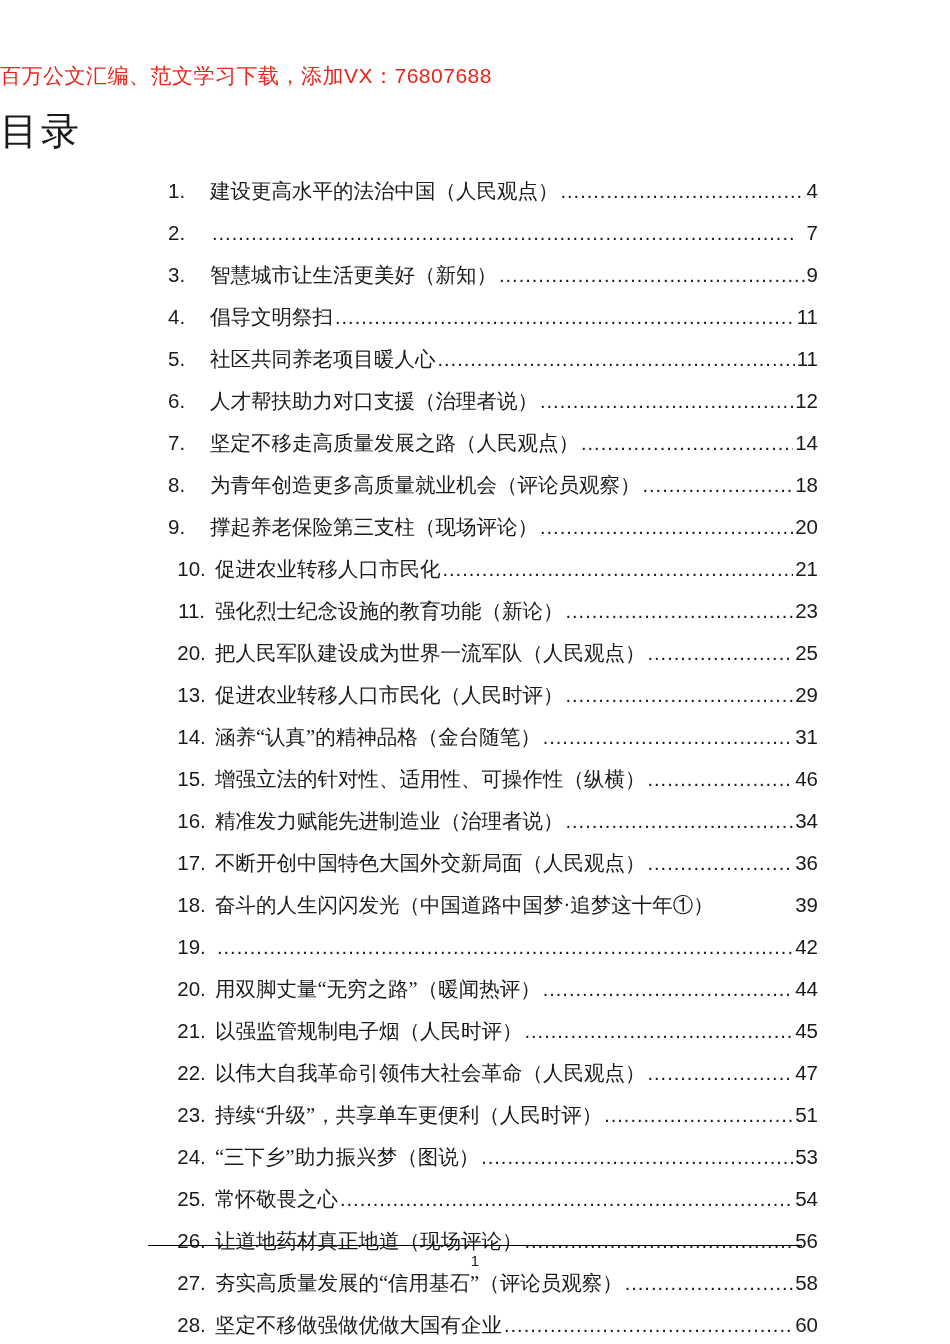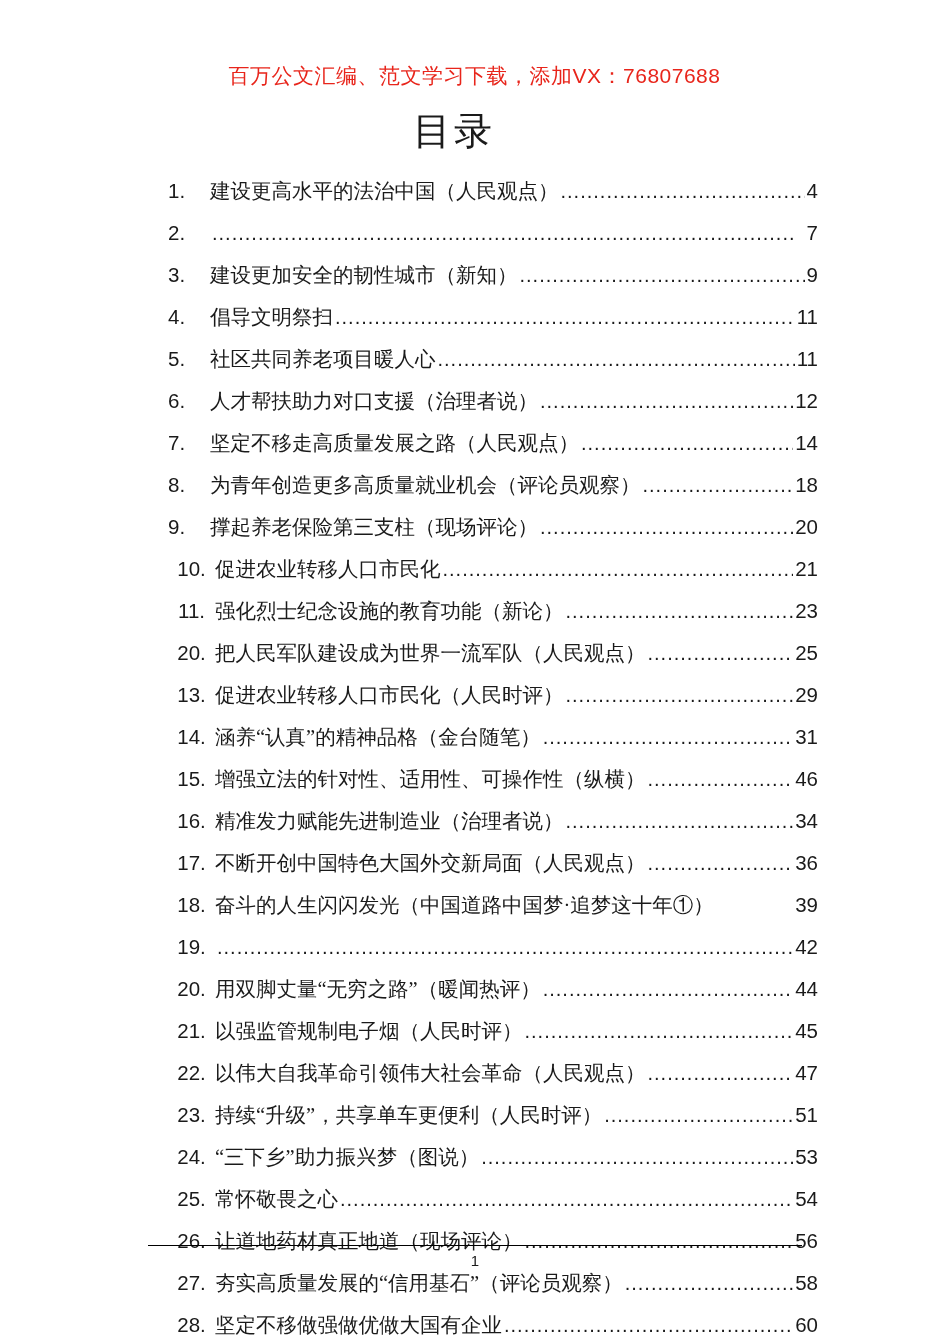--- a/index.html
+++ b/index.html
@@ -17,33 +17,32 @@
     margin: 0 auto;
     background: #ffffff;
     box-sizing: border-box;
     overflow: hidden;
   }
   .banner {
     position: absolute;
     top: 62px;
     left: 0;
     width: 949px;
-    text-align: center;
+    text-align: left;
     color: #e8251b;
     font-size: 21px;
     font-family: "Liberation Sans", sans-serif;
     letter-spacing: 0.5px;
     white-space: nowrap;
   }
   .doc-title {
     position: absolute;
     top: 106px;
     left: 0;
     width: 908px;
-    text-align: center;
     font-size: 38px;
     color: #1a1a1a;
     font-family: "Liberation Sans", sans-serif;
     letter-spacing: 3px;
   }
   .toc {
     position: absolute;
     top: 165px;
     left: 168px;
     width: 650px;
@@ -130,21 +129,21 @@
         <span class="toc-dots">.........................................................................................</span>
         <span class="toc-page">4</span>
       </div>
       <div class="toc-row">
         <span class="toc-num">2.</span>
         <span class="toc-dots">.........................................................................................</span>
         <span class="toc-page">7</span>
       </div>
       <div class="toc-row">
         <span class="toc-num">3.</span>
-        <span class="toc-label">建设更加安全的韧性城市（新知）</span>
+        <span class="toc-label">智慧城市让生活更美好（新知）</span>
         <span class="toc-dots">.........................................................................................</span>
         <span class="toc-page">9</span>
       </div>
       <div class="toc-row">
         <span class="toc-num">4.</span>
         <span class="toc-label">倡导文明祭扫</span>
         <span class="toc-dots">.........................................................................................</span>
         <span class="toc-page">11</span>
       </div>
       <div class="toc-row">

